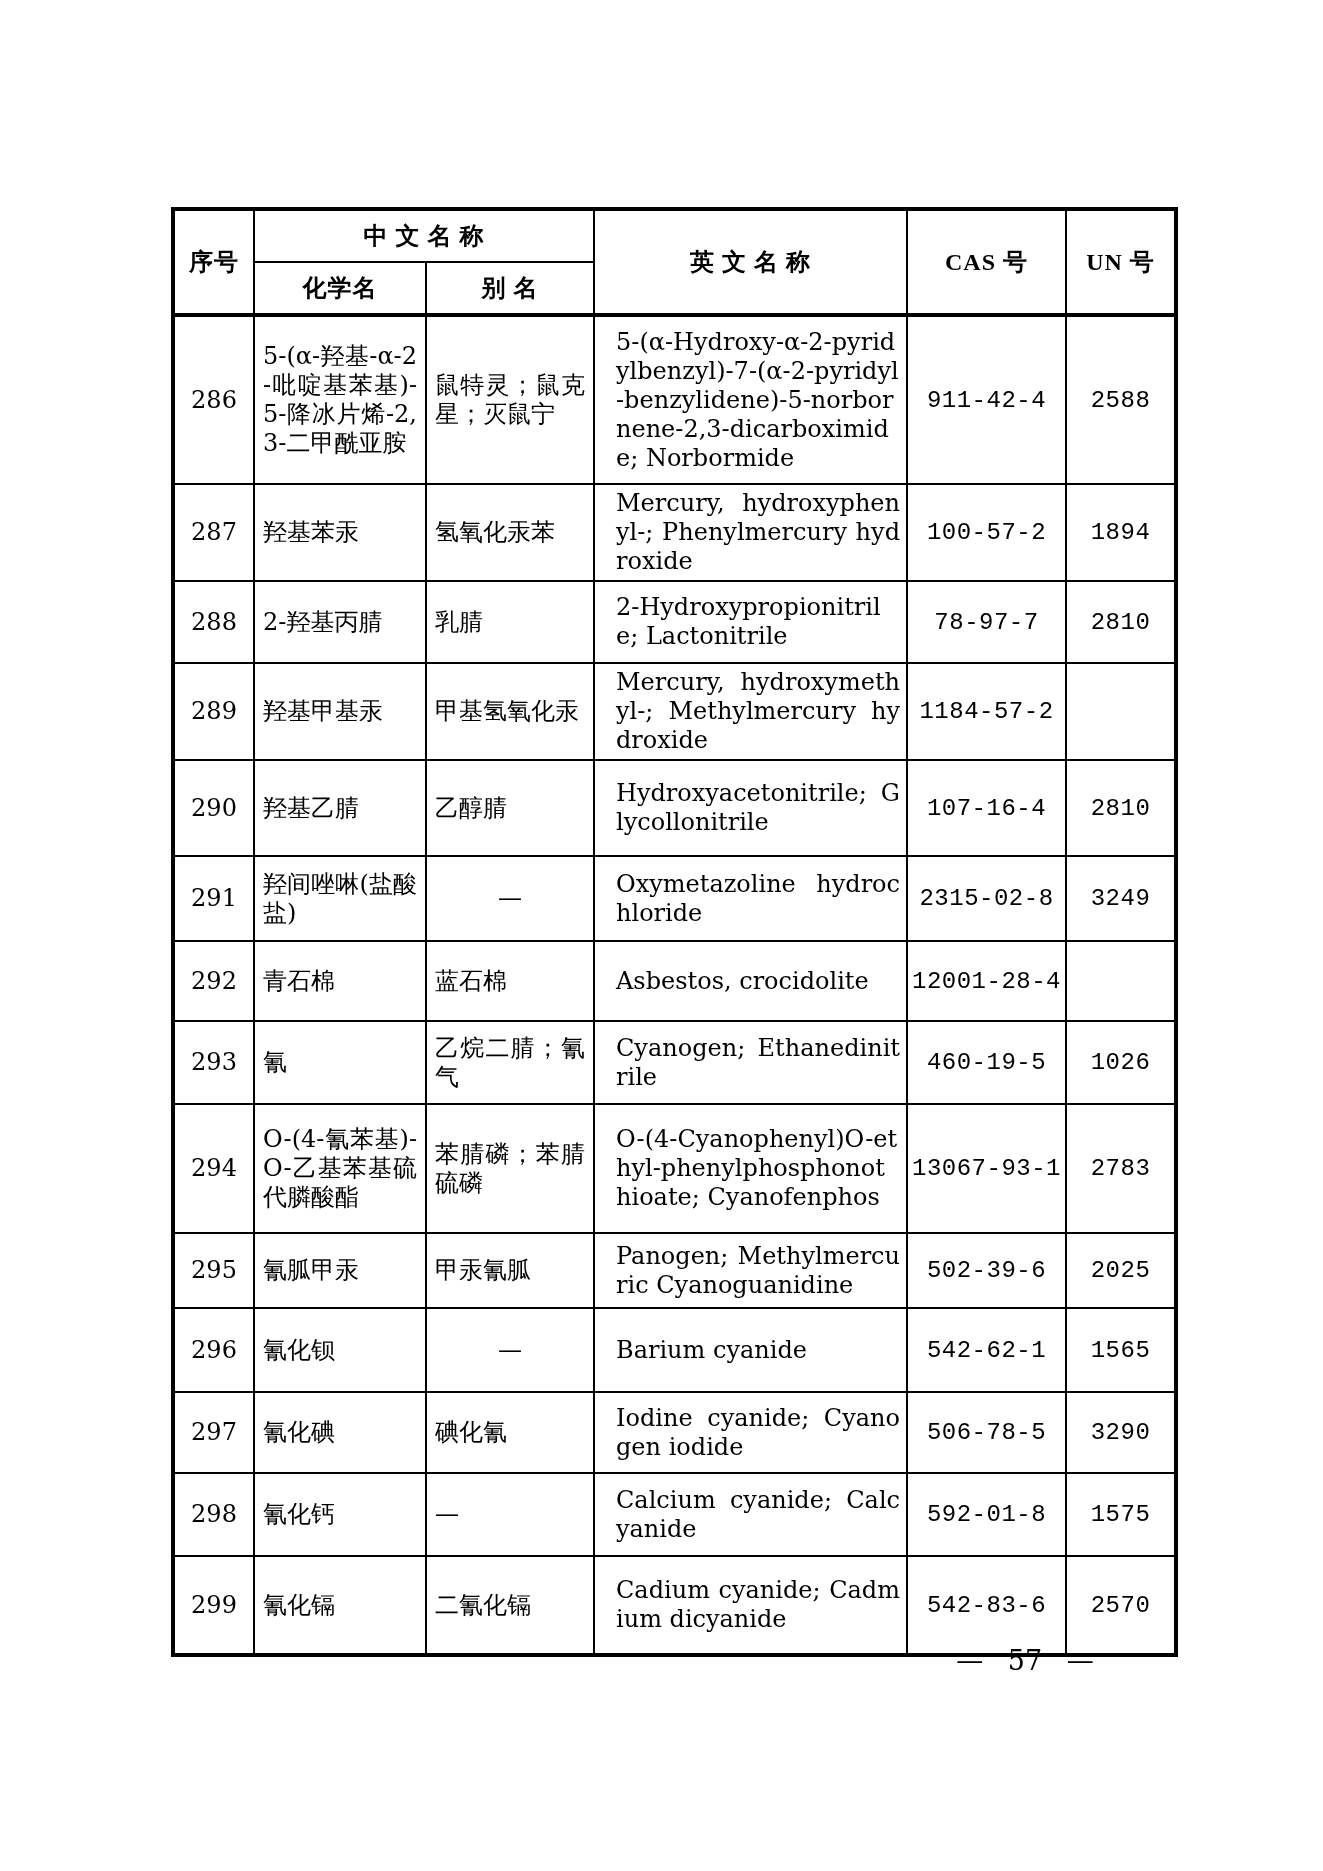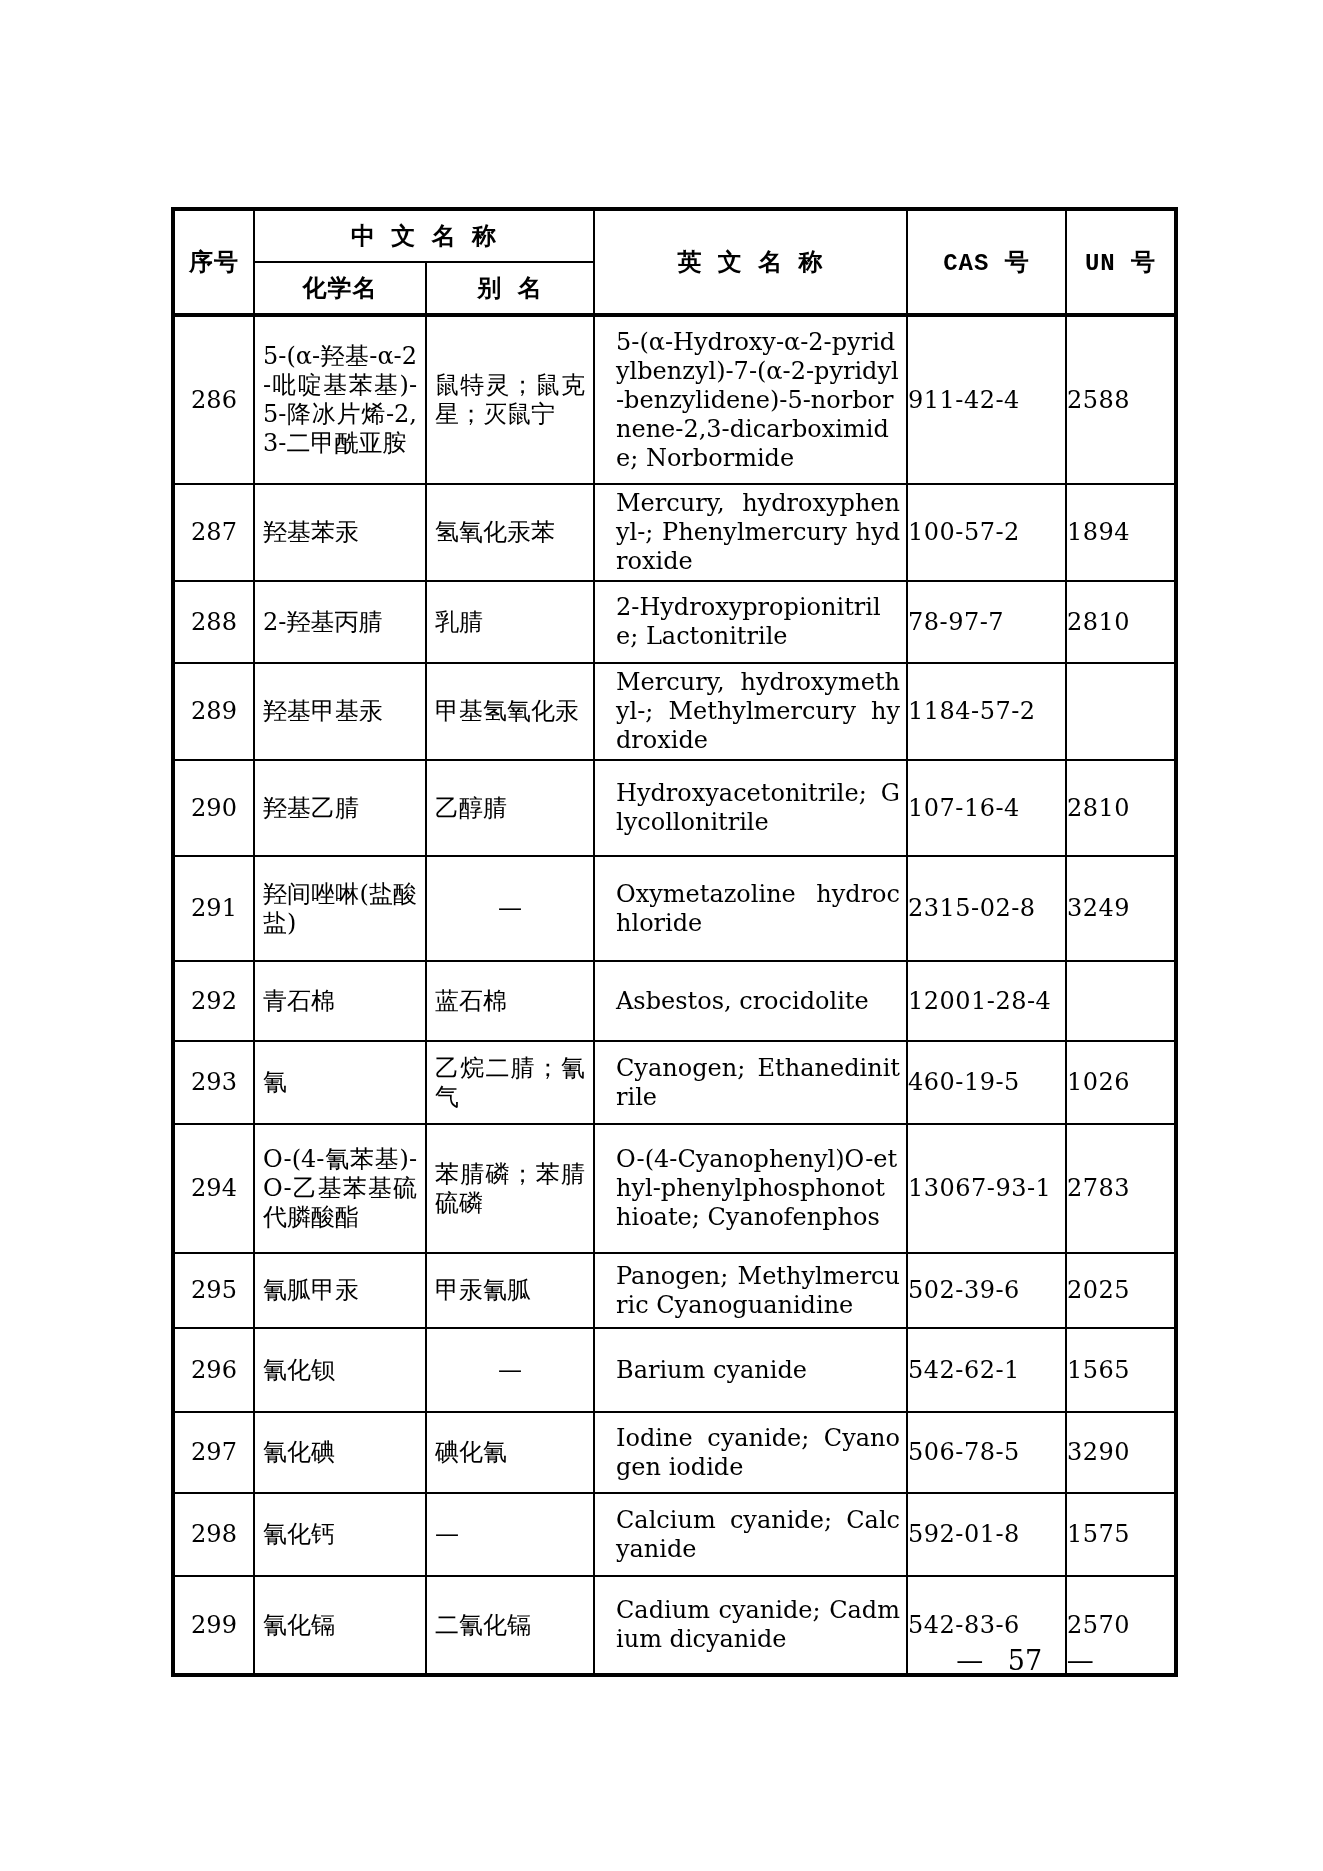--- a/index.html
+++ b/index.html
@@ -18,30 +18,30 @@
     border-collapse:collapse;
     table-layout:fixed;
     border:4px solid #000;
   }
   .chem th, .chem td {
     border:2px solid #000;
     vertical-align:middle;
     overflow:hidden;
   }
   .chem thead th {
-    font-family:Liberation Mono, monospace;
+    font-family:Liberation Serif, serif;
     font-weight:bold;
     font-size:24px;
     text-align:center;
     letter-spacing:1px;
   }
   .chem tbody tr:first-child td { border-top:4px solid #000; }
   .chem td { font-size:24px; line-height:29px; }
   .c-serial { text-align:center; }
-  .c-num { letter-spacing:0.5px; }
+  .c-num { text-align:center; letter-spacing:0.5px;font-family:Liberation Mono, monospace; }
   .c-text {
     padding:4px 8px;
     text-align:justify;
     word-break:break-all;
   }
   .c-en {
     padding:4px 6px 4px 21px;
     text-align:justify;
     word-break:break-all;
   }
@@ -118,21 +118,21 @@
         <td class="c-num"></td>
       </tr>
       <tr style="height:96px">
         <td class="c-serial">290</td>
         <td class="c-text">羟基乙腈</td>
         <td class="c-text">乙醇腈</td>
         <td class="c-en">Hydroxyacetonitrile; Glycollonitrile</td>
         <td class="c-num">107-16-4</td>
         <td class="c-num">2810</td>
       </tr>
-      <tr style="height:105px">
+      <tr style="height:85px">
         <td class="c-serial">291</td>
         <td class="c-text">羟间唑啉(盐酸盐)</td>
         <td class="c-text center">—</td>
         <td class="c-en">Oxymetazoline hydrochloride</td>
         <td class="c-num">2315-02-8</td>
         <td class="c-num">3249</td>
       </tr>
       <tr style="height:80px">
         <td class="c-serial">292</td>
         <td class="c-text">青石棉</td>

